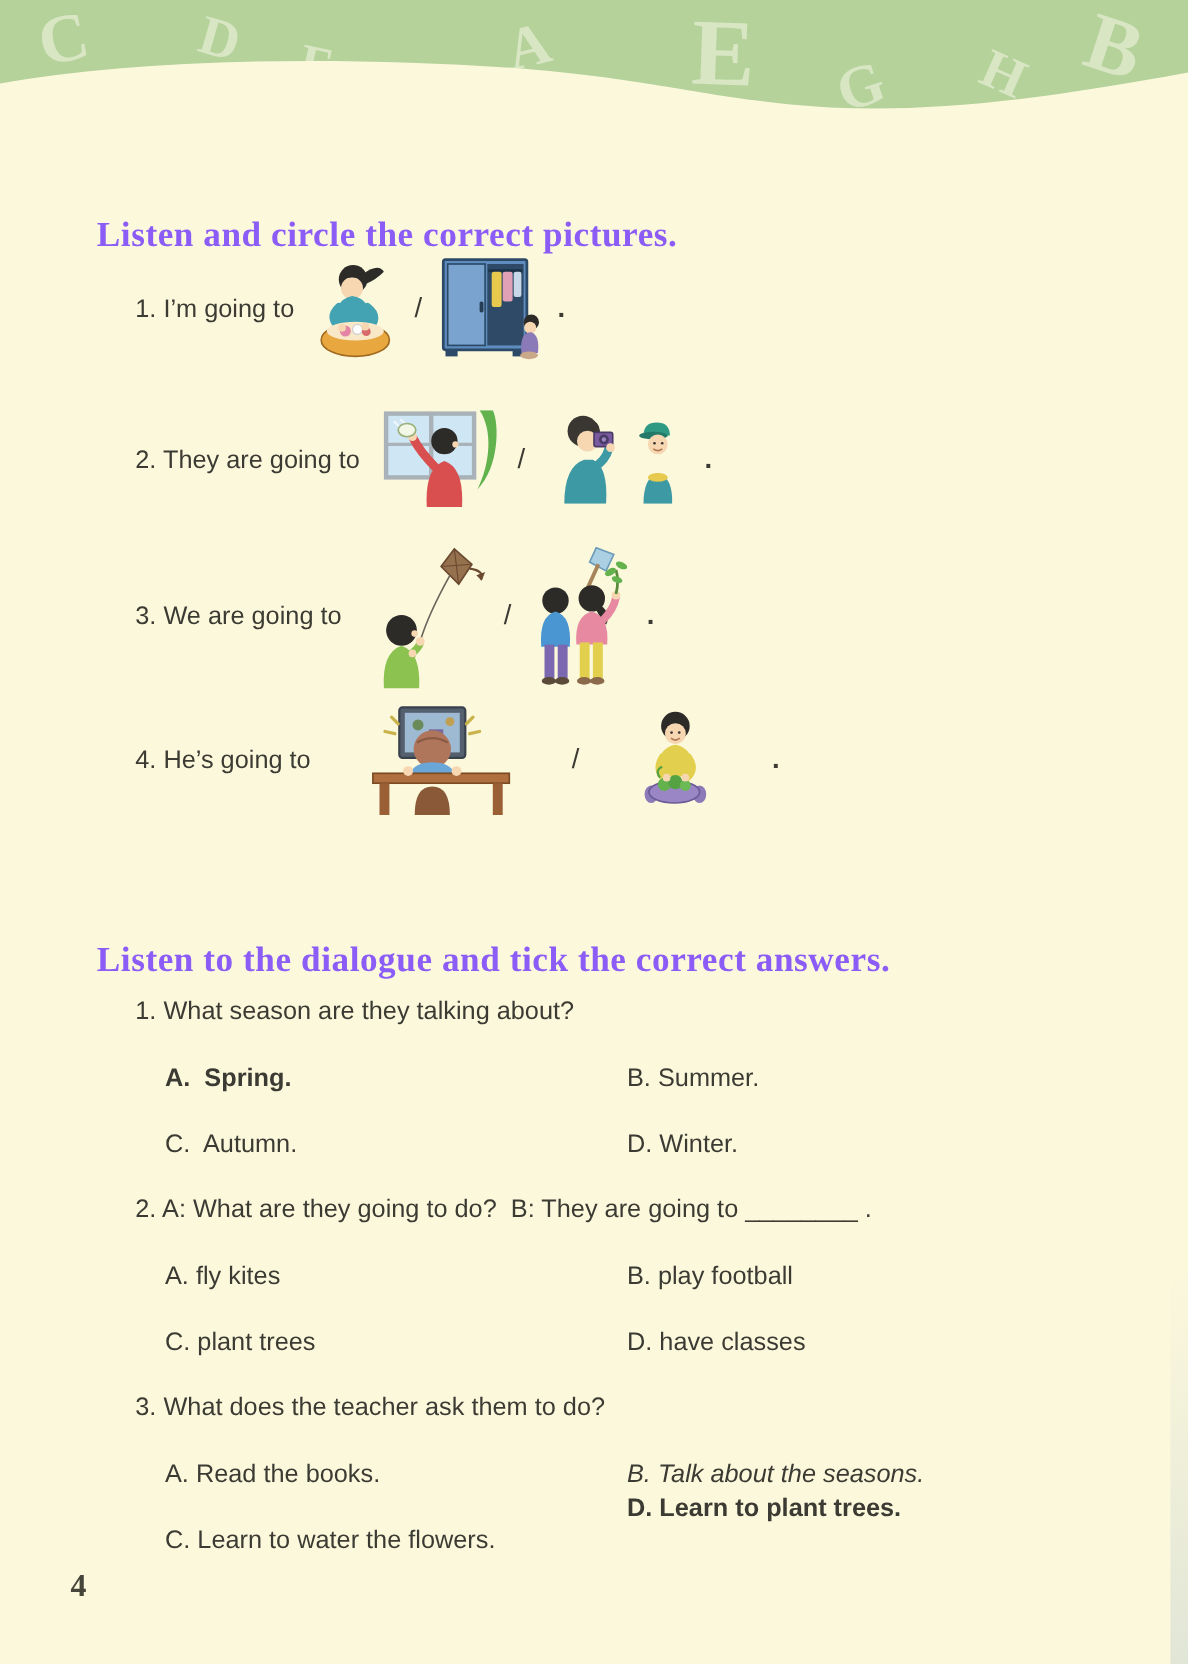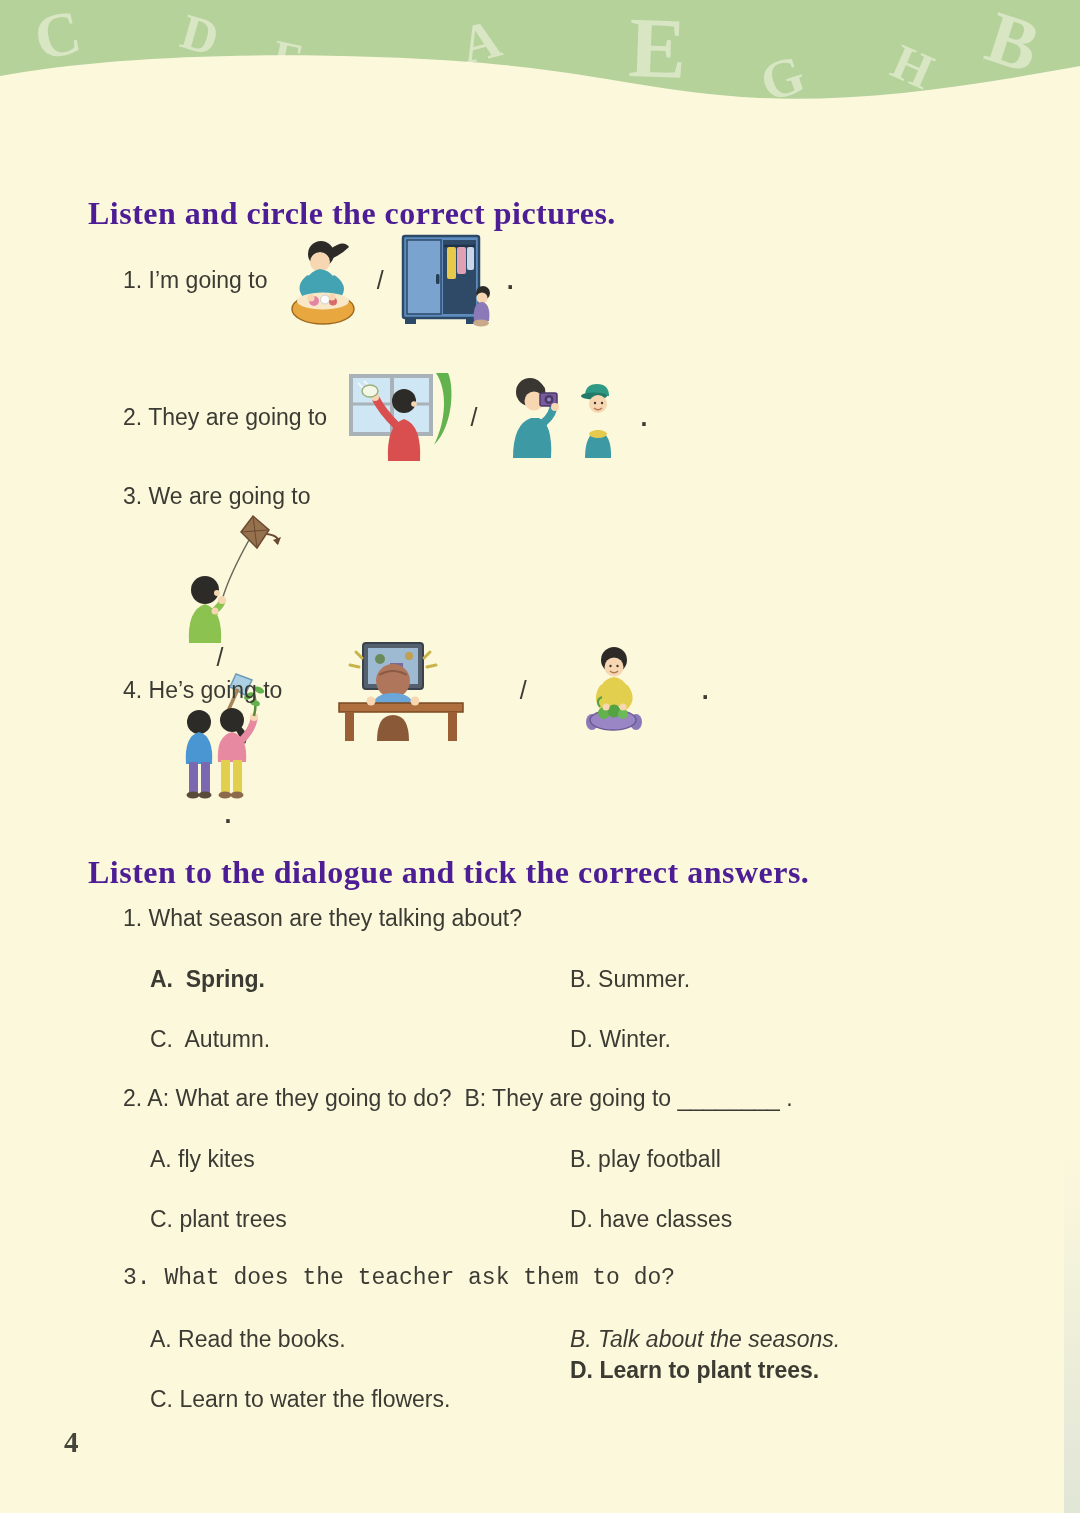--- a/index.html
+++ b/index.html
@@ -5,21 +5,21 @@
   html,body{margin:0;padding:0;}
   .page{
     position:relative; width:1080px; height:1513px;
     background:#fcf8dc; overflow:hidden;
     font-family:"Liberation Sans", sans-serif; color:#3b3b33;
   }
   .header-band{position:absolute; top:0; left:0; width:1080px; height:130px;}
   .section-title{
     position:absolute; left:88px;
     font-family:"Liberation Serif", serif;
-    font-size:32px; color:#4c1d95; letter-spacing:0.5px;
+    font-size:32px; color:#8b5cf6; letter-spacing:0.5px;
   }
   .item-row{
     position:absolute; left:123px; display:flex; align-items:center;
     font-size:23px; white-space:pre;
   }
   .item-row .pic{display:inline-block; line-height:0;}
   .sep{font-size:25px; padding:0 15px; color:#3b3b33;}
   .dot{font-size:25px; font-weight:bold; padding-left:16px;}
   .pic svg{display:block;}
   .questions{position:absolute; left:123px; top:905px; width:880px; font-size:23px;}
@@ -139,21 +139,21 @@
         <circle cx="102" cy="27" r="1.2" fill="#3a3632"></circle>
         <circle cx="109" cy="27" r="1.2" fill="#3a3632"></circle>
         <path d="M101 32 Q105 35.5 109 32" stroke="#b07a52" stroke-width="1.5" fill="none"></path>
         <path d="M92 82 Q92 58 105 54 Q119 58 118 82 Z" fill="#3d9aa5"></path>
         <ellipse cx="105" cy="58" rx="9" ry="4" fill="#e7c94d"></ellipse>
       </svg>
     </span>
     <span class="dot">.</span>
   </div>
 
-  <div class="item-row" style="top:483px; height:133px;flex-direction:column;">
+  <div class="item-row" style="top:493px; height:133px;">
     <span>3. We are going to </span>
     <span class="pic" style="margin-left:8px;">
       <svg width="118" height="133" viewBox="0 0 118 133">
         <path d="M88 6 L104 20 L92 38 L76 22 Z" fill="#96714e" stroke="#6a4a30" stroke-width="1.5"></path>
         <line x1="88" y1="6" x2="92" y2="38" stroke="#6a4a30" stroke-width="1"></line>
         <line x1="104" y1="20" x2="76" y2="22" stroke="#6a4a30" stroke-width="1"></line>
         <path d="M102 24 Q116 26 112 34" stroke="#6a4a30" stroke-width="2" fill="none"></path>
         <path d="M108 30 l8 -3 l-3 8 Z" fill="#6a4a30"></path>
         <path d="M84 30 Q64 66 57 90" stroke="#6b655c" stroke-width="1.5" fill="none"></path>
         <circle cx="40" cy="80" r="14" fill="#2d2b28"></circle>
@@ -255,21 +255,21 @@
     <div class="opt colB" style="top:61px;">B. Summer.</div>
     <div class="opt colA" style="top:121px;">C.  Autumn.</div>
     <div class="opt colB" style="top:121px;">D. Winter.</div>
 
     <div class="q-text" style="top:180px;">2. A: What are they going to do?  B: They are going to ________ .</div>
     <div class="opt colA" style="top:241px;">A. fly kites</div>
     <div class="opt colB" style="top:241px;">B. play football</div>
     <div class="opt colA" style="top:301px;text-align:right;">C. plant trees</div>
     <div class="opt colB" style="top:301px;">D. have classes</div>
 
-    <div class="q-text" style="top:360px;font-family:Liberation Mono, monospace;">3. What does the teacher ask them to do?</div>
+    <div class="q-text" style="top:360px;">3. What does the teacher ask them to do?</div>
     <div class="opt colA" style="top:421px;">A. Read the books.</div>
     <div class="opt colB" style="top:421px;font-style:italic;">B. Talk about the seasons.</div>
     <div class="opt colA" style="top:481px;">C. Learn to water the flowers.</div>
     <div class="opt colB" style="top:452px;font-weight:bold;">D. Learn to plant trees.</div>
   </div>
 
   <div class="page-number">4</div>
 
   <div class="right-tint"></div>
 </div>

